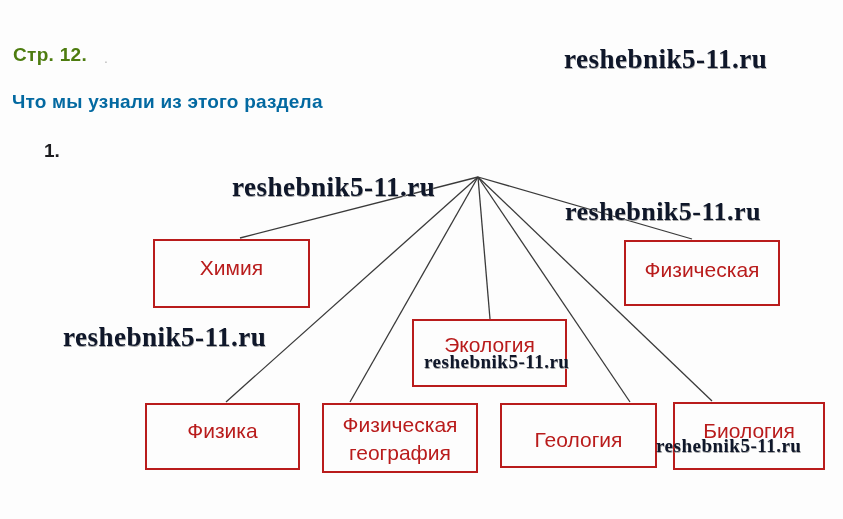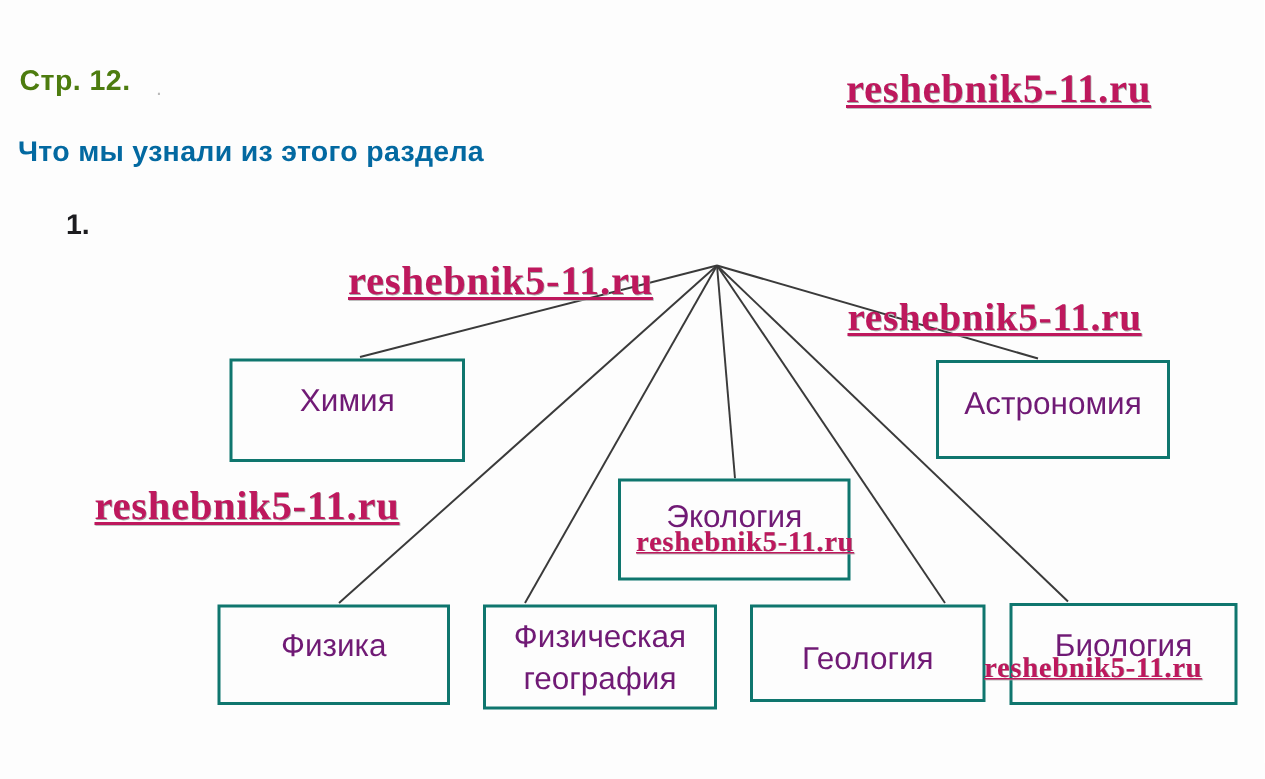--- a/index.html
+++ b/index.html
@@ -28,47 +28,46 @@
   .item-number {
     position: absolute; left: 44px; top: 140px;
     font-size: 19px; font-weight: bold; color: #1c1c1f;
   }
   .connectors {
     position: absolute; left: 0; top: 0;
   }
   .dbox {
     position: absolute;
     box-sizing: border-box;
-    border: 2px solid #0f766e;
+    border: 2px solid #b91c1c;
     background: #fdfdfd;
     display: flex;
     justify-content: center;
     align-items: flex-start;
     text-align: center;
     font-size: 21px;
-    color: #701a75;
+    color: #b91c1c;
     line-height: 1.35;
   }
   .b-khimiya      { left: 153px; top: 239px; width: 157px; height: 69px; padding-top: 13px; }
   .b-astronomiya  { left: 624px; top: 240px; width: 156px; height: 66px; padding-top: 14px; }
   .b-ekologiya    { left: 412px; top: 319px; width: 155px; height: 68px; padding-top: 10px; }
   .b-fizika       { left: 145px; top: 403px; width: 155px; height: 67px; padding-top: 12px; }
   .b-fizgeo       { left: 322px; top: 403px; width: 156px; height: 70px; padding-top: 6px; }
   .b-geologiya    { left: 500px; top: 403px; width: 157px; height: 65px; padding-top: 10px; align-items: center; }
   .b-biologiya    { left: 673px; top: 402px; width: 152px; height: 68px; padding-top: 13px; }
   .wm {
     position: absolute;
     font-family: "Liberation Serif", serif;
     font-weight: bold;
-    color: #be185d;
+    color: #0f172a;
     text-shadow: 0.5px 0.5px 0 #a8a8a8;
     letter-spacing: 0.5px;
     line-height: 1;
     white-space: nowrap;
-    text-decoration: underline;
   }
   .wm-topright   { left: 564px; top: 46px;  font-size: 27px; }
   .wm-apexleft   { left: 232px; top: 174px; font-size: 27px; }
   .wm-astro      { left: 565px; top: 199px; font-size: 26px; }
   .wm-leftmid    { left: 63px;  top: 324px; font-size: 27px; }
   .wm-ekologiya  { left: 424px; top: 352px; font-size: 19px; }
   .wm-biologiya  { left: 656px; top: 436px; font-size: 19px; }
 </style>
 </head>
 <body>
@@ -89,21 +88,21 @@
       <line x1="478" y1="177" x2="350" y2="402"></line>
       <line x1="478" y1="177" x2="630" y2="402"></line>
       <line x1="478" y1="177" x2="712" y2="401"></line>
     </g>
   </svg>
 
   <div class="dbox b-khimiya">
     <span>Химия</span>
   </div>
   <div class="dbox b-astronomiya">
-    <span>Астрономия</span>
+    <span>Физическая</span>
   </div>
   <div class="dbox b-ekologiya">
     <span>Экология</span>
   </div>
   <div class="dbox b-fizika">
     <span>Физика</span>
   </div>
   <div class="dbox b-fizgeo">
     <span>Физическая география</span>
   </div>

